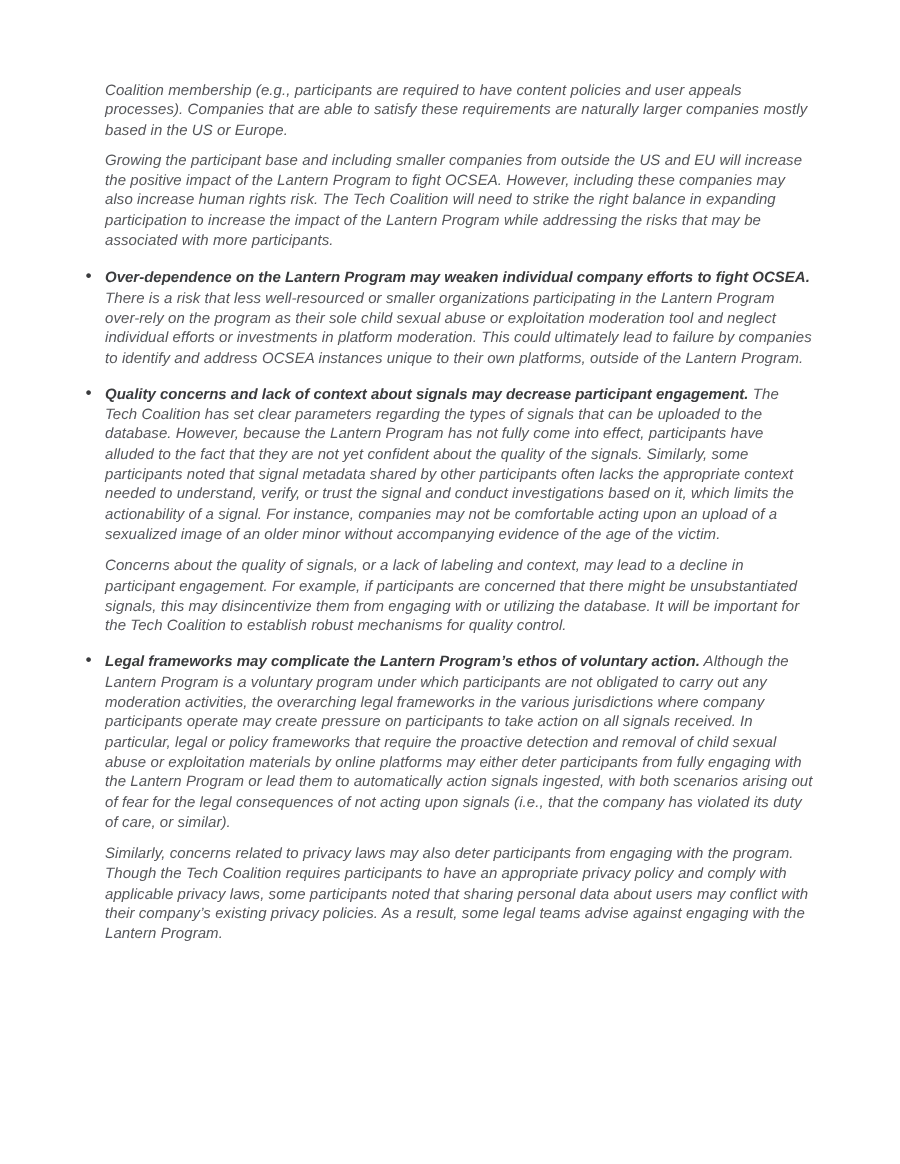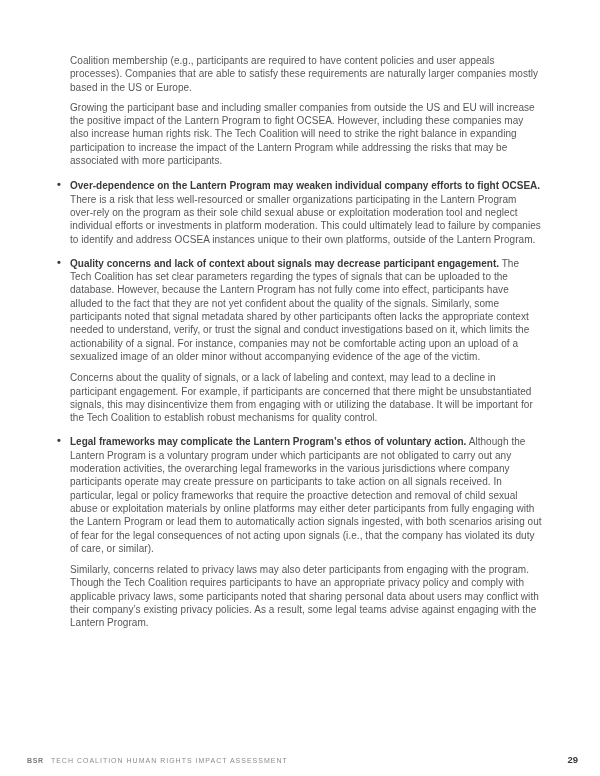--- a/index.html
+++ b/index.html
@@ -8,20 +8,21 @@
     padding: 0;
     background: #ffffff;
   }
   .page {
     position: relative;
     width: 600px;
     height: 776px;
     background: #ffffff;
     font-family: "Liberation Sans", sans-serif;
     overflow: hidden;
+    font-style: italic;
   }
   .content {
     position: absolute;
     top: 54px;
     left: 70px;
     width: 472px;
     font-size: 10px;
     line-height: 13.3px;
     color: #55565a;
     letter-spacing: 0.05px;
@@ -113,21 +114,14 @@
       </li>
 
       <li>
         <p><span class="lead">Legal frameworks may complicate the Lantern Program’s ethos of voluntary action.</span> <span>Although the Lantern Program is a voluntary program under which participants are not obligated to carry out any moderation activities, the overarching legal frameworks in the various jurisdictions where company participants operate may create pressure on participants to take action on all signals received. In particular, legal or policy frameworks that require the proactive detection and removal of child sexual abuse or exploitation materials by online platforms may either deter participants from fully engaging with the Lantern Program or lead them to automatically action signals ingested, with both scenarios arising out of fear for the legal consequences of not acting upon signals (i.e., that the company has violated its duty of care, or similar).</span></p>
         <p>Similarly, concerns related to privacy laws may also deter participants from engaging with the program. Though the Tech Coalition requires participants to have an appropriate privacy policy and comply with applicable privacy laws, some participants noted that sharing personal data about users may conflict with their company’s existing privacy policies. As a result, some legal teams advise against engaging with the Lantern Program.</p>
       </li>
 
     </ul>
   </div>
 
-  <div class="footer">
-    <div class="footer-left">
-      <span class="brand">BSR</span>
-      <span class="doc-title">TECH COALITION HUMAN RIGHTS IMPACT ASSESSMENT</span>
-    </div>
-    <span class="page-num">29</span>
-  </div>
 
 </div>
 
 </body></html>

